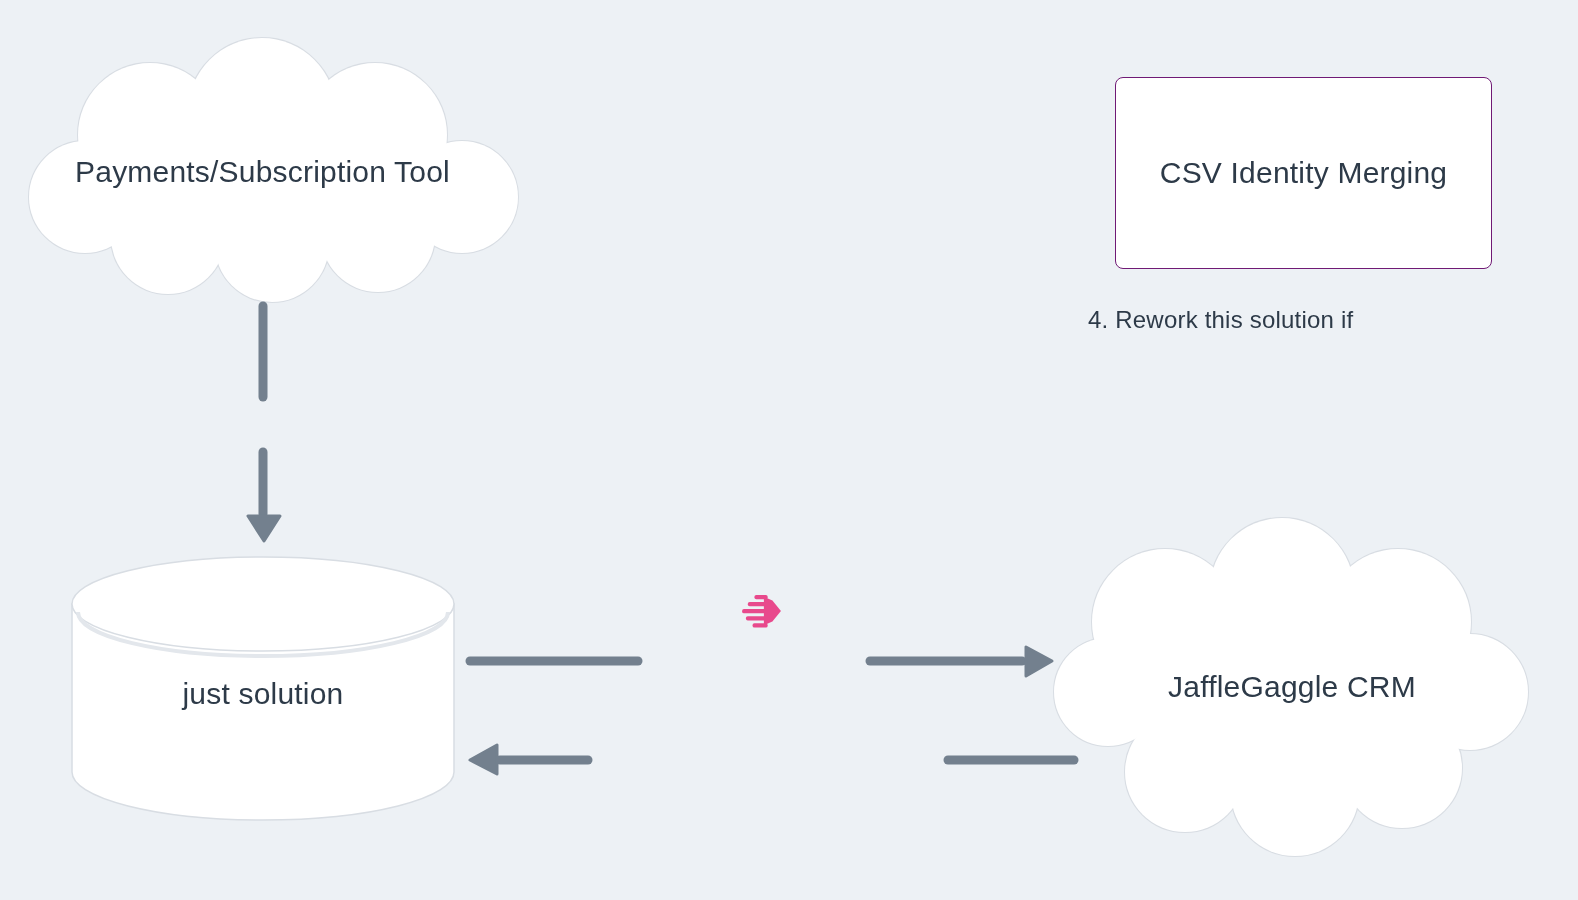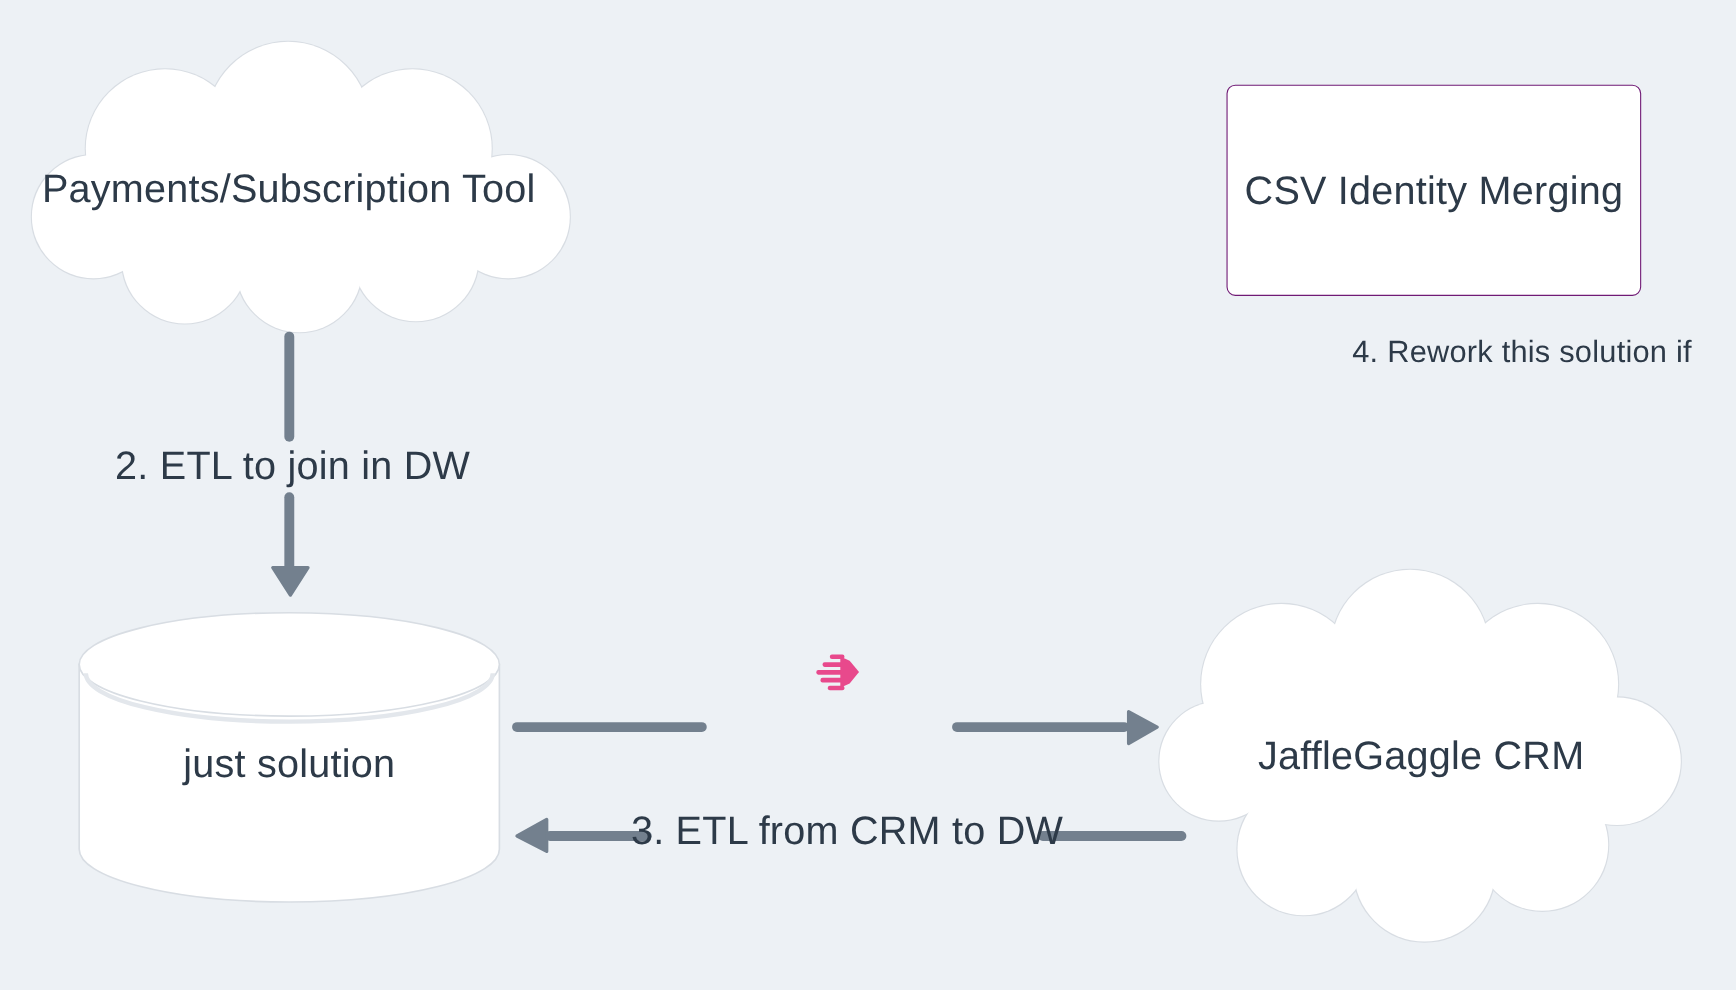--- a/index.html
+++ b/index.html
@@ -45,21 +45,21 @@
     stroke-linecap: round;
   }
   .edge-head {
     fill: #73808e;
     stroke: #73808e;
     stroke-width: 3;
     stroke-linejoin: round;
   }
   .lbl {
     position: absolute;
-    font-size: 36px;
+    font-size: 30px;
     line-height: 44px;
     text-align: center;
     white-space: nowrap;
     letter-spacing: 0.2px;
   }
   .lbl-multiline {
     line-height: 48px;
   }
   #csv-box {
     position: absolute;
@@ -78,23 +78,23 @@
   #lbl-etl-join   { left: 66px;   top: 401px; width: 400px; }
   #lbl-cylinder   { left: 83px;   top: 670px; width: 360px; }
   #lbl-reverse    { left: 608px;  top: 638px; width: 300px; }
   #lbl-etl-crm    { left: 570px;  top: 733px; width: 400px; }
   #lbl-crm        { left: 1090px; top: 665px; width: 404px; }
   #note {
     position: absolute;
     left: 1088px;
     top: 296px;
     width: 450px;
-    font-size: 28px;
+    font-size: 24px;
     line-height: 48px;
-    text-align: right;
+    text-align: left;
     letter-spacing: 0.2px;
   }
   #reverse-etl-logo {
     position: absolute;
     left: 741px;
     top: 593px;
     width: 42px;
     height: 36px;
   }
   .logo-part { fill: #e8498c; }
@@ -174,24 +174,22 @@
   <div id="note">
     <div>4. Rework this solution if</div>
   </div>
 
   <div class="lbl lbl-multiline" id="lbl-cylinder">
     <div>just solution</div>
   </div>
 
   <div class="lbl" id="lbl-crm">JaffleGaggle CRM</div>
 
-  <div class="lbl" id="lbl-etl-join">2. ETL to join in DW</div>
 
 
-  <div class="lbl" id="lbl-etl-crm">3. ETL from CRM to DW</div>
 
   <svg id="reverse-etl-logo" viewBox="0 0 44 38">
     <rect class="logo-part" x="14" y="2" width="14" height="4.5" rx="2"></rect>
     <rect class="logo-part" x="7" y="9.5" width="21" height="4.5" rx="2"></rect>
     <rect class="logo-part" x="1" y="17" width="27" height="4.5" rx="2"></rect>
     <rect class="logo-part" x="5" y="24.5" width="23" height="4.5" rx="2"></rect>
     <rect class="logo-part" x="12" y="32" width="16" height="4.5" rx="2"></rect>
     <polygon class="logo-part" points="24,4 33,8 42,19 33,30 24,34"></polygon>
   </svg>
 

